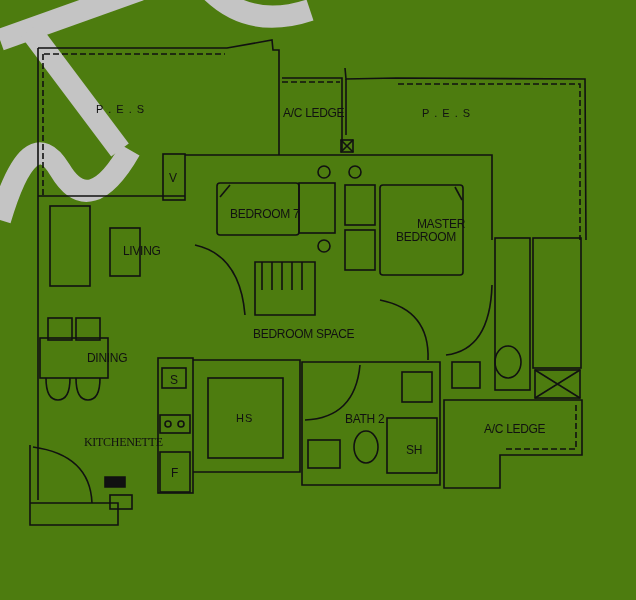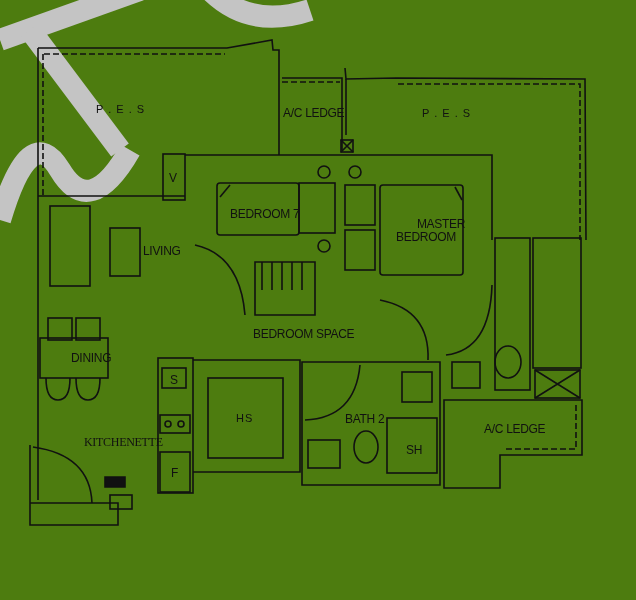--- a/index.html
+++ b/index.html
@@ -110,23 +110,23 @@
     </g>
 
   </svg>
 
   <div class="lbl big" style="left:96px;top:104px;">P . E . S</div>
   <div class="lbl big" style="left:422px;top:108px;">P . E . S</div>
   <div class="lbl" style="left:283px;top:107px;">A/C LEDGE</div>
   <div class="lbl" style="left:230px;top:208px;">BEDROOM 7</div>
   <div class="lbl c" style="left:396px;top:218px;width:52px;margin-left:19px;">MASTER</div>
   <div class="lbl c" style="left:396px;top:231px;width:52px;">BEDROOM</div>
-  <div class="lbl" style="left:111px;top:245px;padding-left:32px;">LIVING</div>
+  <div class="lbl" style="left:123px;top:245px;">LIVING</div>
   <div class="lbl" style="left:253px;top:328px;">BEDROOM SPACE</div>
-  <div class="lbl" style="left:58px;top:352px;padding-left:13px;">DINING</div>
+  <div class="lbl" style="left:74px;top:352px;padding-left:13px;">DINING</div>
   <div class="lbl" style="left:84px;top:436px;font-family:Liberation Serif, serif;">KITCHENETTE</div>
   <div class="lbl big" style="left:236px;top:413px;">HS</div>
   <div class="lbl" style="left:345px;top:413px;">BATH 2</div>
   <div class="lbl" style="left:406px;top:444px;text-align:center;">SH</div>
   <div class="lbl" style="left:484px;top:423px;">A/C LEDGE</div>
   <div class="lbl" style="left:170px;top:374px;">S</div>
   <div class="lbl" style="left:171px;top:467px;">F</div>
   <div class="lbl" style="left:169px;top:172px;">V</div>
 </div>
 

